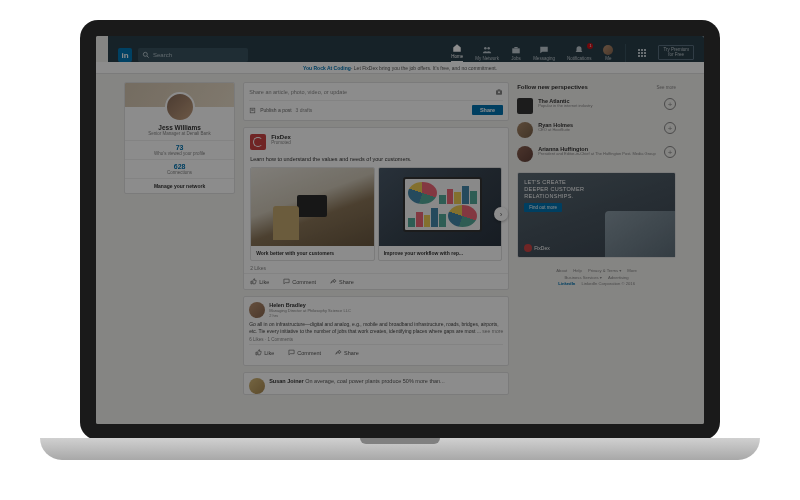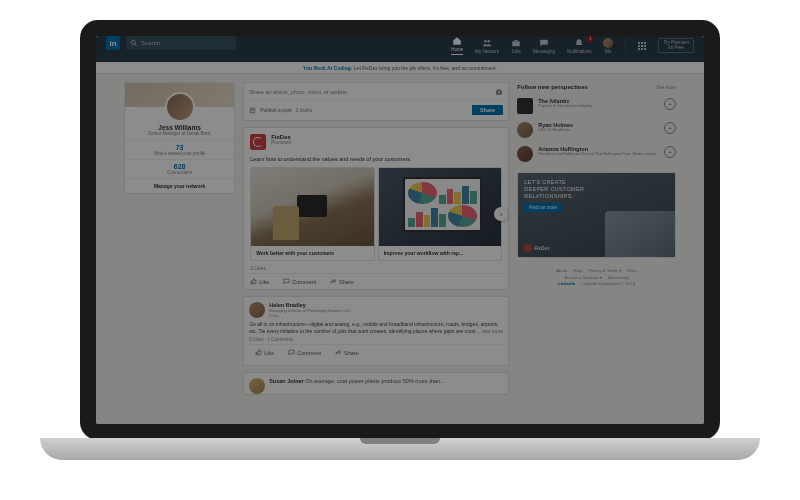--- a/index.html
+++ b/index.html
@@ -8,21 +8,21 @@
   
   .laptop { position: absolute; left: 80px; top: 20px; width: 640px; height: 420px; background: #1a1a1a; border-radius: 18px; padding: 16px; }
   .screen { width: 100%; height: 100%; background: #f3f2ef; border-radius: 2px; overflow: hidden; position: relative; font-size: 6px; color: #333; }
   .laptop-base { position: absolute; left: 40px; top: 438px; width: 720px; height: 22px; background: linear-gradient(#d0d0d0, #a8a8a8); border-radius: 0 0 40px 40px; }
   .laptop-notch { position: absolute; left: 50%; top: 0; transform: translateX(-50%); width: 80px; height: 6px; background: #808080; border-radius: 0 0 6px 6px; }
   
   
   .dim { position: absolute; inset: 0; background: rgba(0,0,0,0.45); z-index: 5; }
   
   
-  .topbar { height: 26px; background: #283e4a; display: flex; align-items: flex-start; padding: 0 10px; gap: 6px; position: relative; z-index: 1; }
+  .topbar { height: 26px; background: #283e4a; display: flex; align-items: flex-end; padding: 0 10px; gap: 6px; position: relative; z-index: 1; margin-left: 12px; }
   .logo { width: 14px; height: 14px; background: #0077b5; color: #fff; display: flex; align-items: center; justify-content: center; font-weight: bold; font-size: 8px; border-radius: 2px; }
   .search { flex: 0 0 110px; height: 14px; background: #3a5360; border-radius: 2px; display: flex; align-items: center; padding: 0 4px; color: #b0c0c8; }
   .search svg { width: 8px; height: 8px; }
   .nav { display: flex; gap: 12px; margin-left: auto; color: #c0cbd1; align-items: center; }
   .nav-item { display: flex; flex-direction: column; align-items: center; gap: 1px; font-size: 4.5px; position: relative; }
   .nav-item svg { width: 10px; height: 10px; }
   .nav-item.active { color: #fff; border-bottom: 1px solid #fff; padding-bottom: 2px; }
   .badge { position: absolute; top: -2px; right: -2px; width: 6px; height: 6px; background: #cc1016; border-radius: 50%; font-size: 3.5px; color: #fff; display: flex; align-items: center; justify-content: center; }
   .grid-icon { display: grid; grid-template-columns: repeat(3,2px); grid-template-rows: repeat(3,2px); gap: 1px; }
   .grid-icon span { background: #c0cbd1; }

